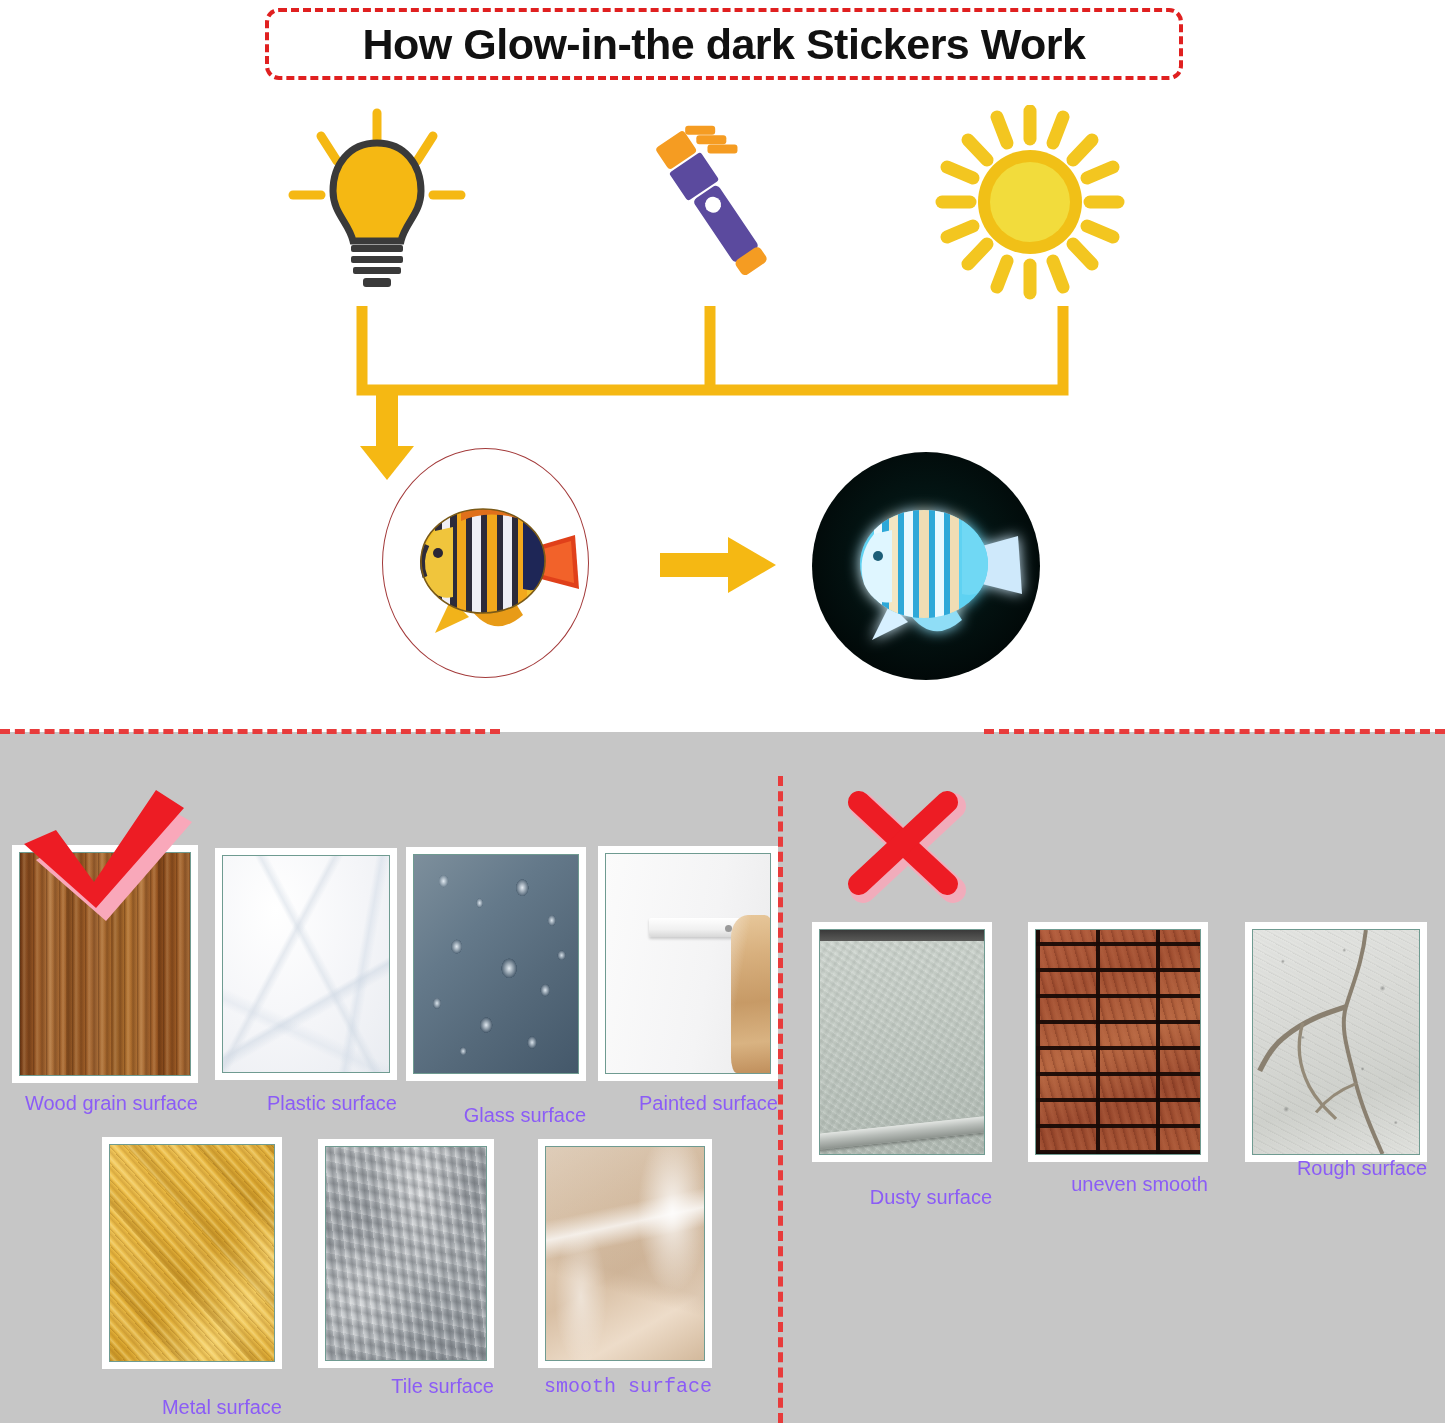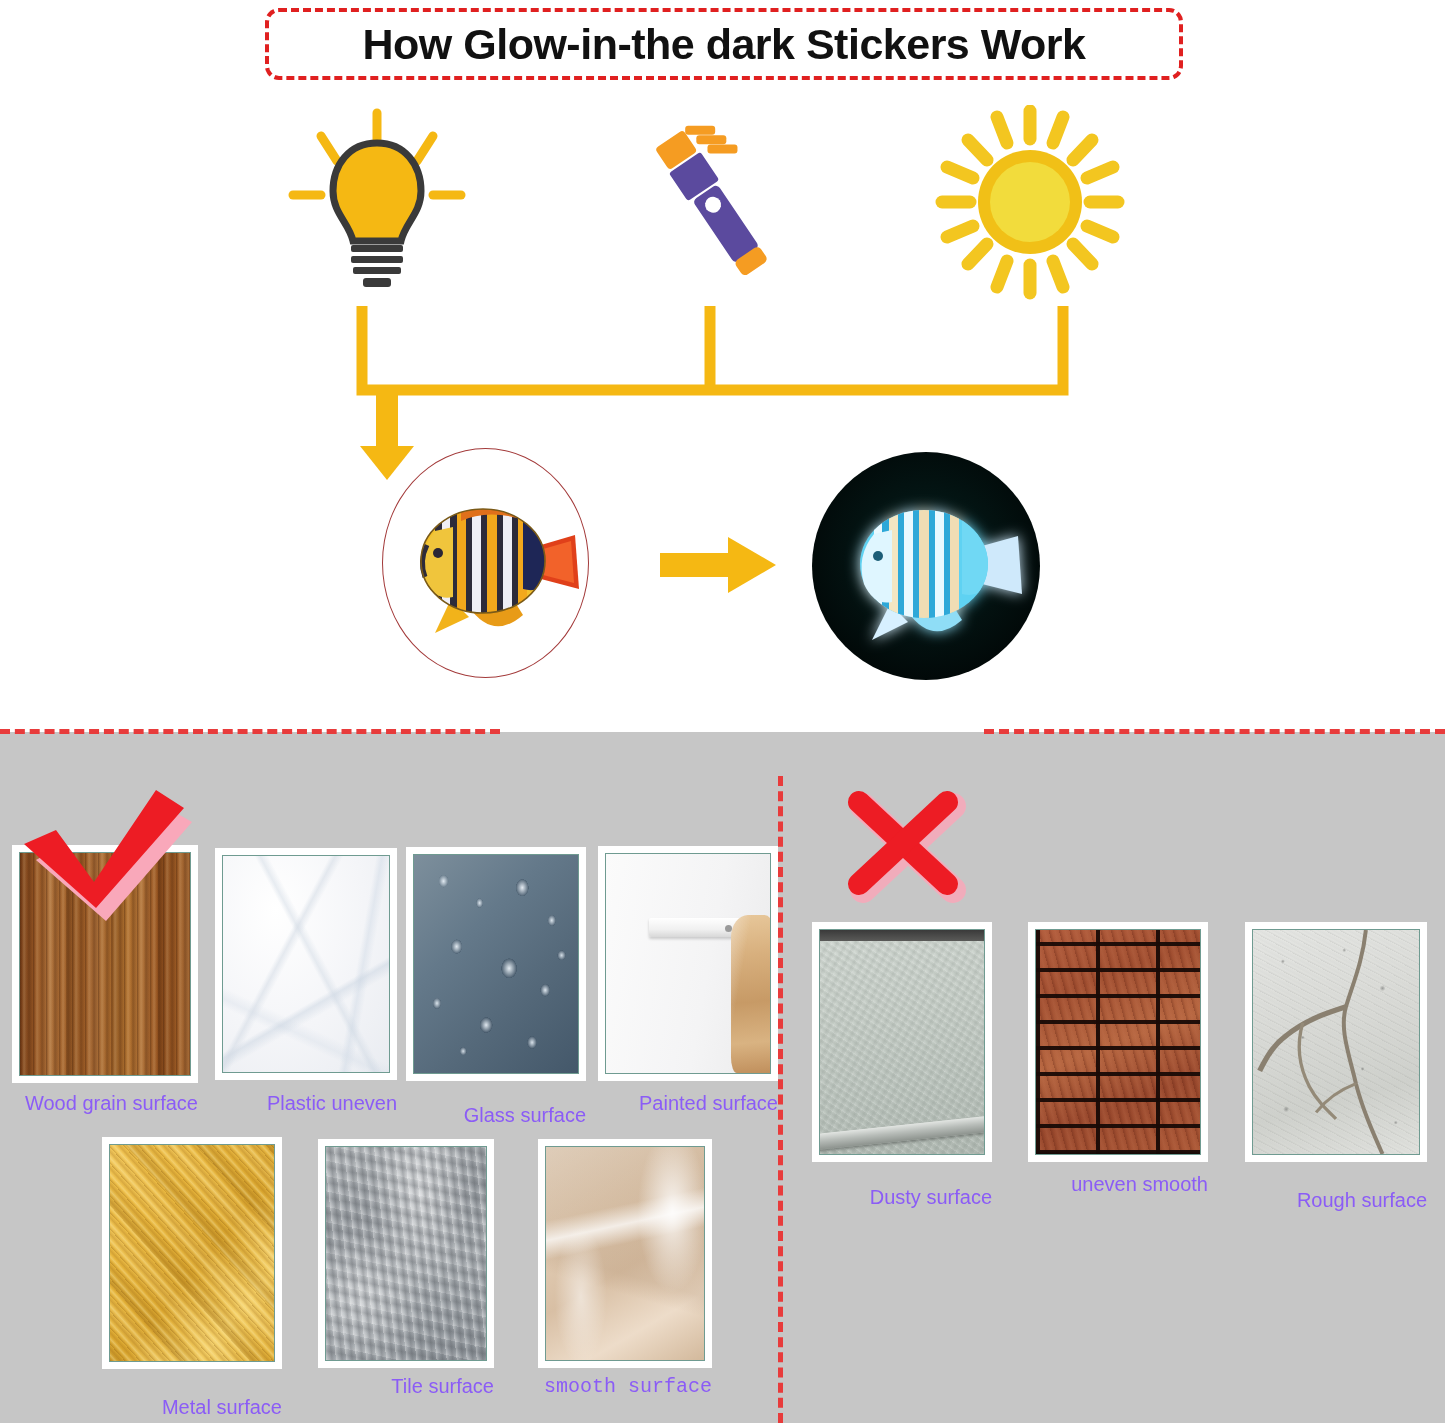--- a/index.html
+++ b/index.html
@@ -447,21 +447,21 @@
         <div class="tex-wood"></div>
       </div>
   </div>
   <div class="card-label" style="left:12px;top:1092px;width:186px;">Wood grain surface</div>
 
   <div class="card" style="left:215px;top:848px;width:182px;height:232px;">
     <div class="card-inner">
         <div class="tex-plastic"></div>
       </div>
   </div>
-  <div class="card-label" style="left:215px;top:1092px;width:182px;">Plastic uneven</div>
+  <div class="card-label" style="left:215px;top:1092px;width:182px;">Plastic surface</div>
 
   <div class="card" style="left:406px;top:847px;width:180px;height:234px;">
     <div class="card-inner">
         <div class="tex-glass"></div>
       </div>
   </div>
   <div class="card-label" style="left:406px;top:1092px;width:180px;margin-top:12px;">Glass surface</div>
 
   <div class="card" style="left:598px;top:846px;width:180px;height:235px;">
     <div class="card-inner">
@@ -516,15 +516,15 @@
       <div class="tex-rough">
         <svg class="crack" viewBox="0 0 100 140" preserveAspectRatio="none">
           <path d="M68 0 C66 20 60 34 56 48 C52 62 58 78 62 96 C66 112 72 126 78 140" stroke="#8a8070" stroke-width="2.4" fill="none"></path>
           <path d="M56 48 C44 52 32 56 20 66 C12 72 8 80 4 88" stroke="#8a8070" stroke-width="3.2" fill="none"></path>
           <path d="M30 58 C26 72 28 86 34 98 C38 106 44 112 50 118" stroke="#948a78" stroke-width="2" fill="none"></path>
           <path d="M62 96 C52 100 44 106 38 114" stroke="#948a78" stroke-width="1.8" fill="none"></path>
         </svg>
       </div>
     </div>
   </div>
-  <div class="card-label" style="left:1245px;top:1189px;width:182px;">Rough surface</div>
+  <div class="card-label" style="left:1245px;top:1157px;width:182px;">Rough surface</div>
 
 </div>
 
 </body></html>

